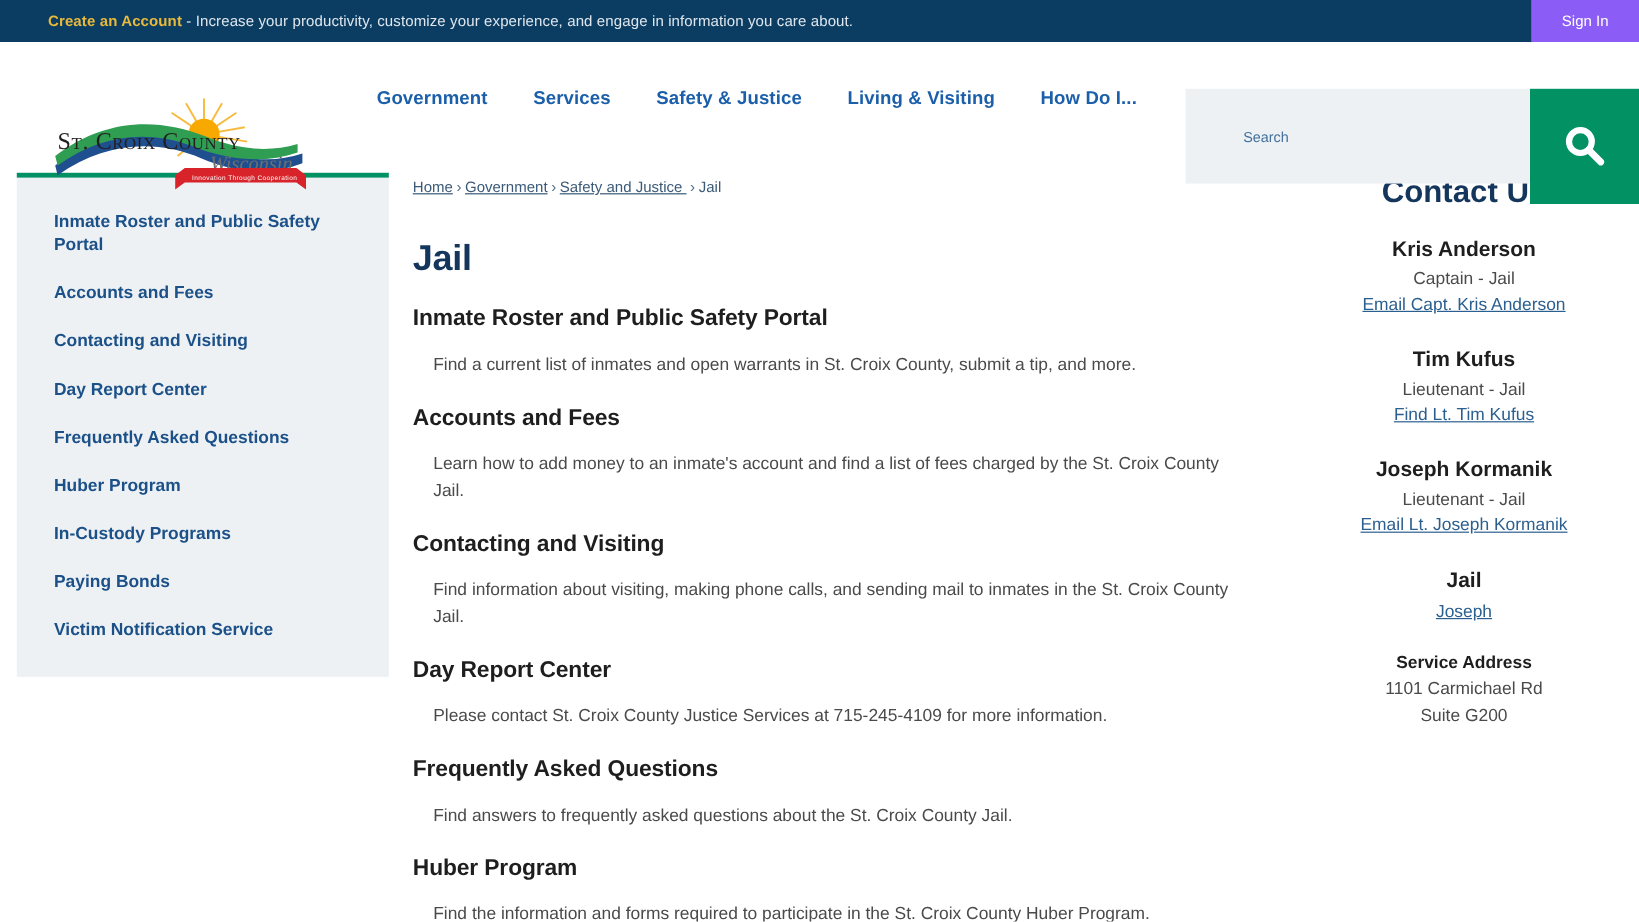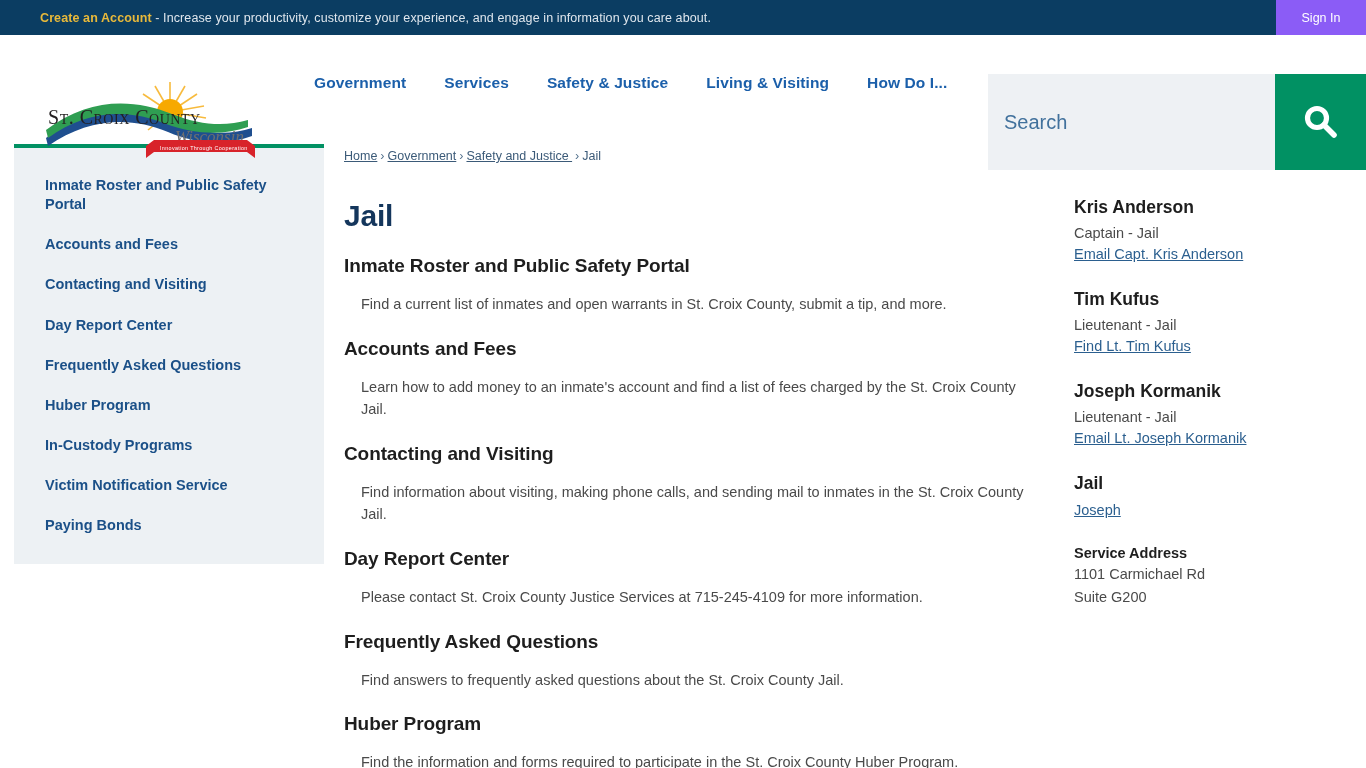--- a/index.html
+++ b/index.html
@@ -91,26 +91,26 @@
   
   .search-wrap {
     position: absolute;
     left: 988px; top: 39px;
     width: 378px; height: 96px;
     display: flex;
     z-index: 3;
   }
   .search-input {
     width: 288px;
-    height: 96px;
+    height: 79px;
     background: #eef1f4;
     border: none;
     outline: none;
-    padding-left: 16px;
-    font-size: 20px;
+    padding-left: 48px;
+    font-size: 12px;
     color: #2c5c8f;
     font-family: "Liberation Sans", sans-serif;
   }
   .search-input::placeholder { color: #41719c; opacity: 1; }
   .search-btn {
     width: 91px;
     height: 96px;
     background: #019163;
     border: none;
     display: flex;
@@ -186,20 +186,21 @@
     line-height: 1.56;
     margin-top: 16px;
     padding-left: 17px;
   }
 
   
   .contact {
     position: absolute;
     left: 1074px; top: 13px;
     width: 292px;
+    text-align: center;
   }
   .contact h2 {
     font-size: 26px;
     color: #14365c;
     font-weight: bold;
     margin-bottom: 22px;
   }
   .c-block { margin-bottom: 26px; }
   .c-name {
     font-size: 17.5px;
@@ -296,22 +297,22 @@
 <div class="page">
 
   <aside class="sidebar">
     <a class="side-item">Inmate Roster and Public Safety Portal</a>
     <a class="side-item">Accounts and Fees</a>
     <a class="side-item">Contacting and Visiting</a>
     <a class="side-item">Day Report Center</a>
     <a class="side-item">Frequently Asked Questions</a>
     <a class="side-item">Huber Program</a>
     <a class="side-item">In-Custody Programs</a>
+    <a class="side-item">Paying Bonds</a>
     <a class="side-item">Victim Notification Service</a>
-    <a class="side-item">Paying Bonds</a>
   </aside>
 
   <main class="main">
 
     <div class="breadcrumb">
       <a>Home</a><span class="sep">›</span><a>Government</a><span class="sep">›</span><a>Safety and Justice </a><span class="sep">›</span><span class="current">Jail</span>
     </div>
 
     <h1 class="page-title">Jail</h1>
 

